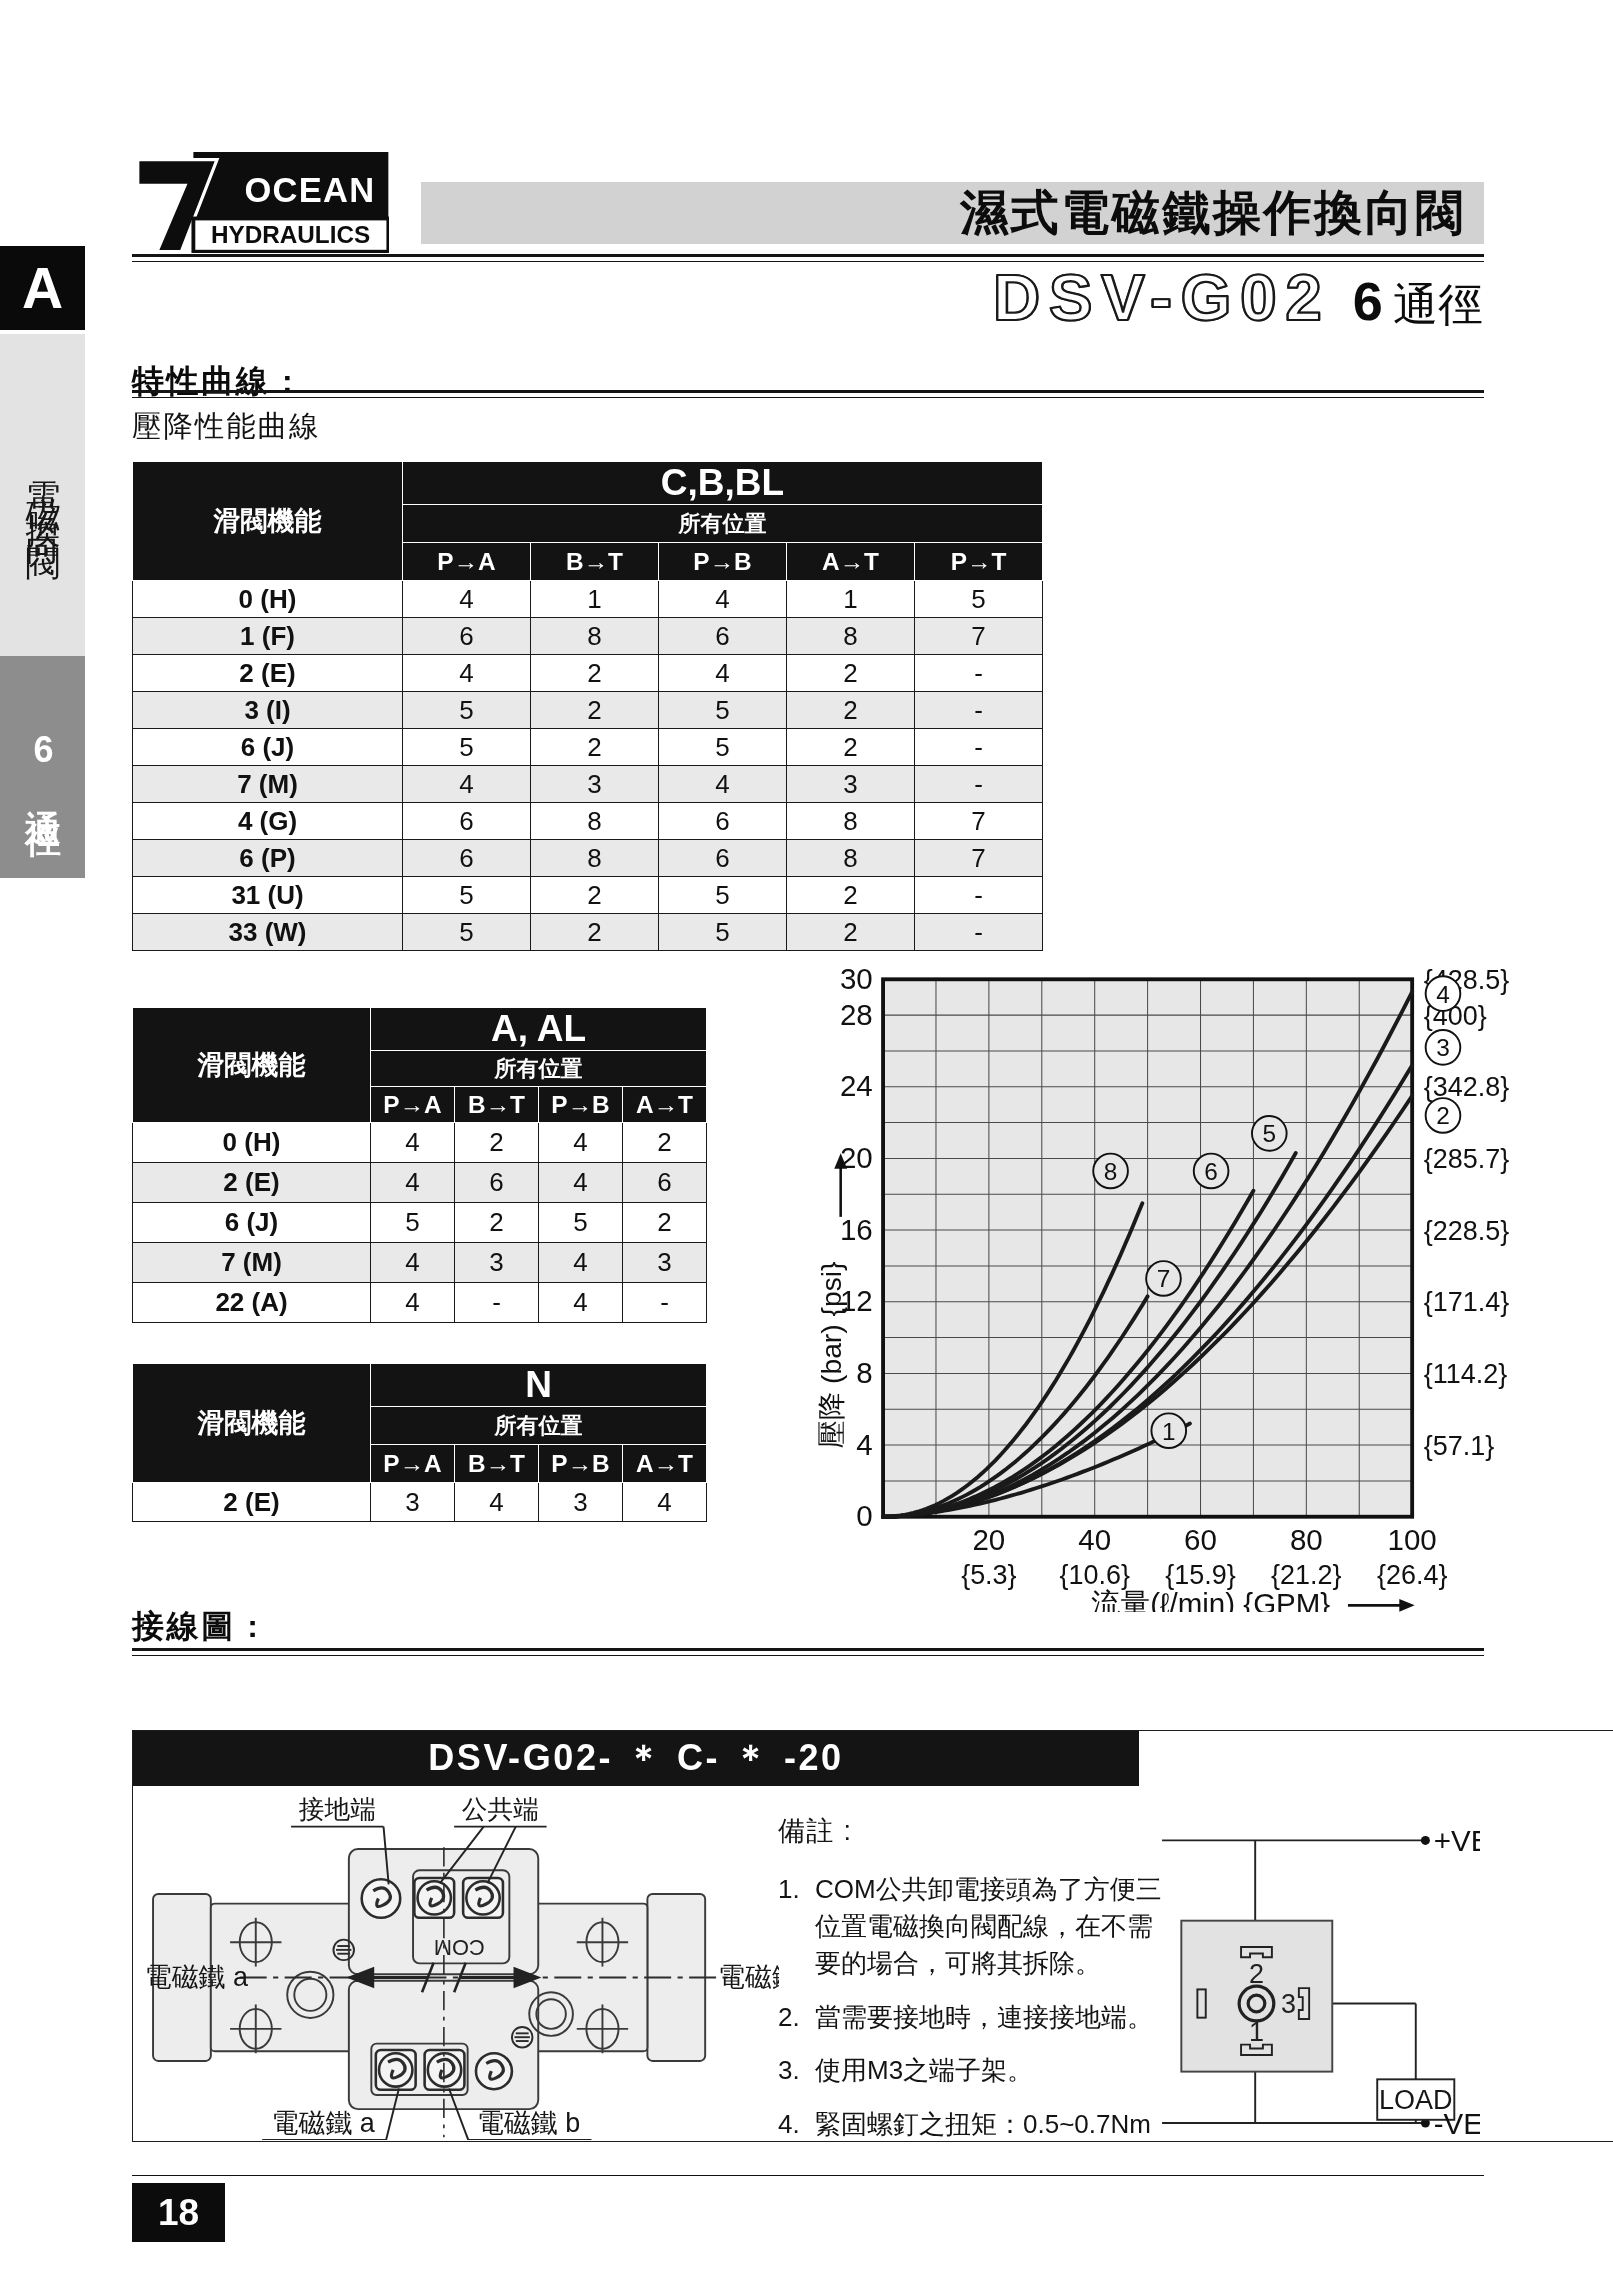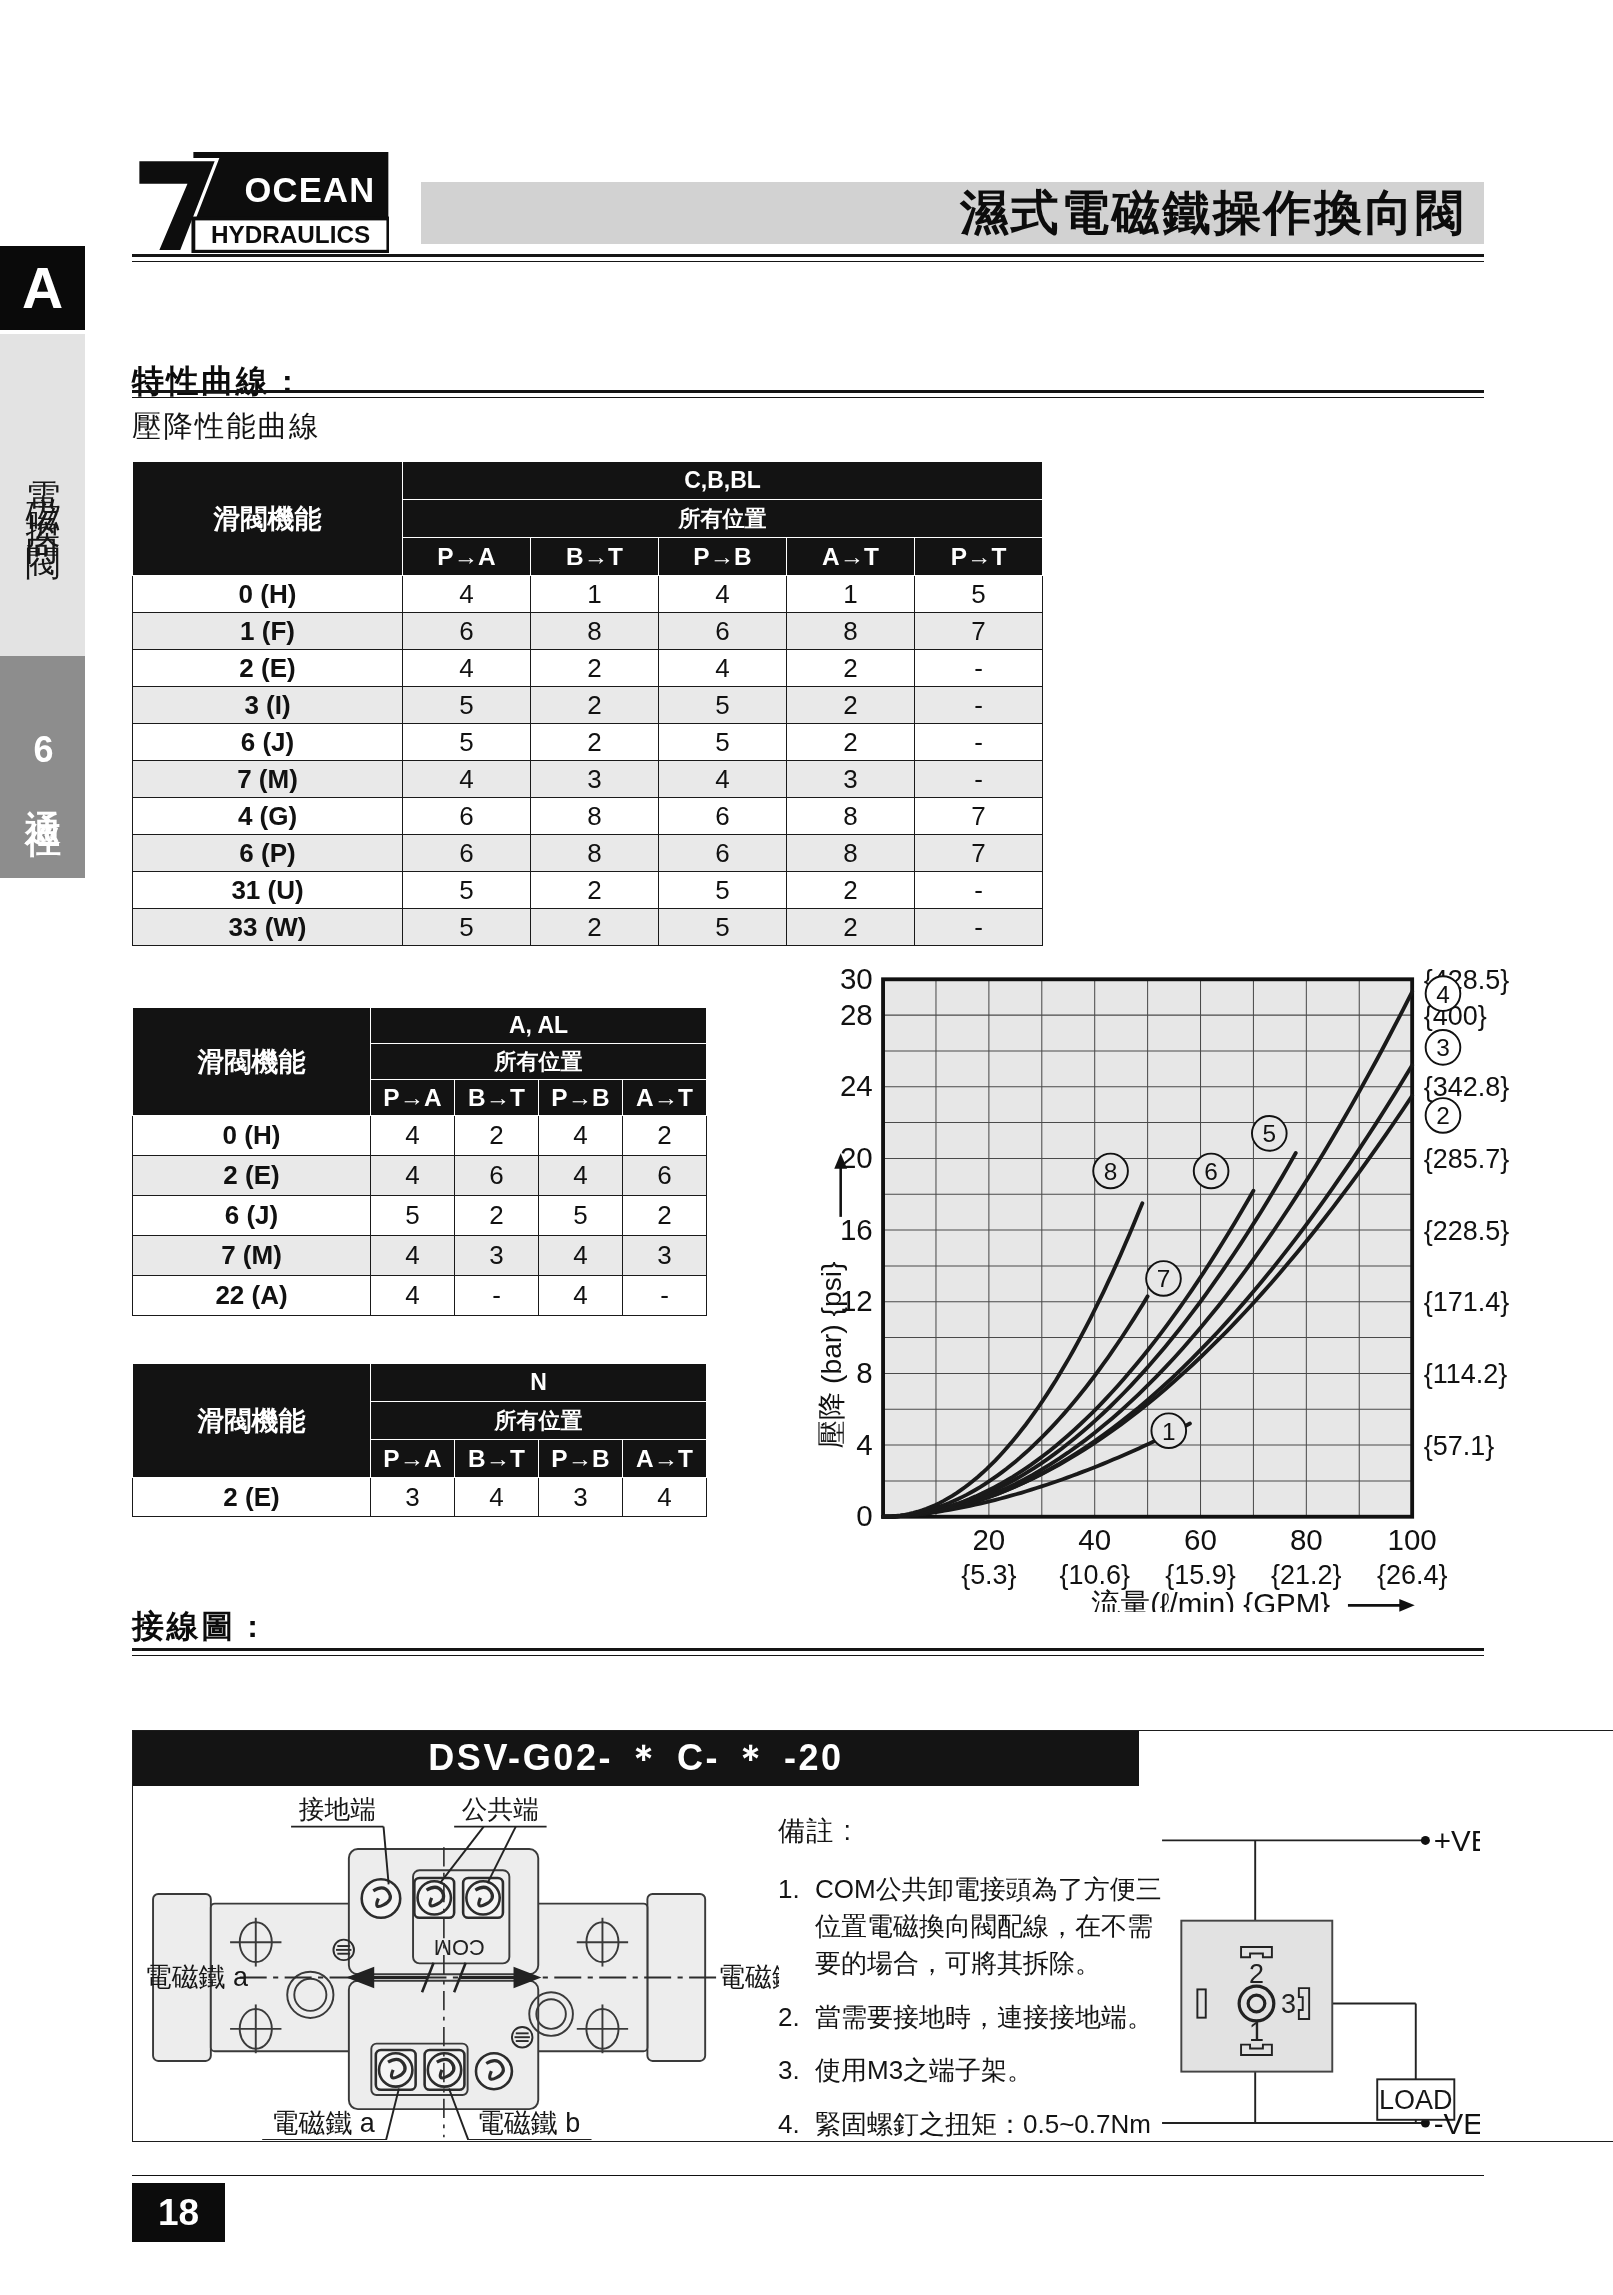--- a/index.html
+++ b/index.html
@@ -30,21 +30,21 @@
 
   .h1{font-size:32px;font-weight:bold;letter-spacing:2.6px;color:#0c0c0c;}
   .h2{font-size:29.5px;letter-spacing:1.9px;color:#141414;}
 
   
   table.dtable{border-collapse:collapse;table-layout:fixed;position:absolute;border:1.9px solid #111;}
   .dtable th{background:#131313;color:#fff;border:1.3px solid #fff;font-weight:bold;padding:0;}
   .dtable td{border:1.3px solid #1a1a1a;text-align:center;font-size:26px;padding:0;background:#fff;}
   .dtable tr.alt td{background:#e9e9e9;}
   .dtable td.rl{font-weight:bold;}
-  .th-group{font-size:23px;}
+  .th-group{font-size:37px;}
   .th-sub{font-size:22px;font-weight:normal;}
   .th-col{font-size:24.4px;}
   .th-corner{font-size:27px;}
 
   
   .wbox{left:132px;top:1730px;width:1556px;height:412px;border:1.9px solid #1d1d1d;box-sizing:border-box;}
   .whead{position:absolute;top:0;height:55px;background:#141414;color:#fff;
          display:flex;align-items:center;justify-content:center;font-weight:bold;}
   .notes{position:absolute;left:645px;top:82px;width:385px;font-size:26px;color:#141414;}
   .notes .ntitle{font-size:27px;margin-bottom:22px;letter-spacing:1.3px;}
@@ -70,20 +70,23 @@
       <text x="247" y="143" fill="#0d0d0d" font-size="38" font-weight="bold" text-anchor="middle">HYDRAULICS</text>
     </svg>
   </div>
 
   <div class="abs banner">
     <span class="banner-title">濕式電磁鐵操作換向閥</span>
   </div>
 
   <div class="abs hrule" style="left:132px;top:254px;width:1352px;"></div>
 
+  <div class="abs model-line">
+    <span class="model-outline">DSV-G02</span><span class="model-size">6</span><span class="model-unit">通徑</span>
+  </div>
 
   <div class="abs tab-a">
       <span>A</span>
     </div>
   <div class="abs side-cat">
       <span>電磁換向閥</span>
     </div>
   <div class="abs side-size">
       <span>6通徑</span>
     </div>

